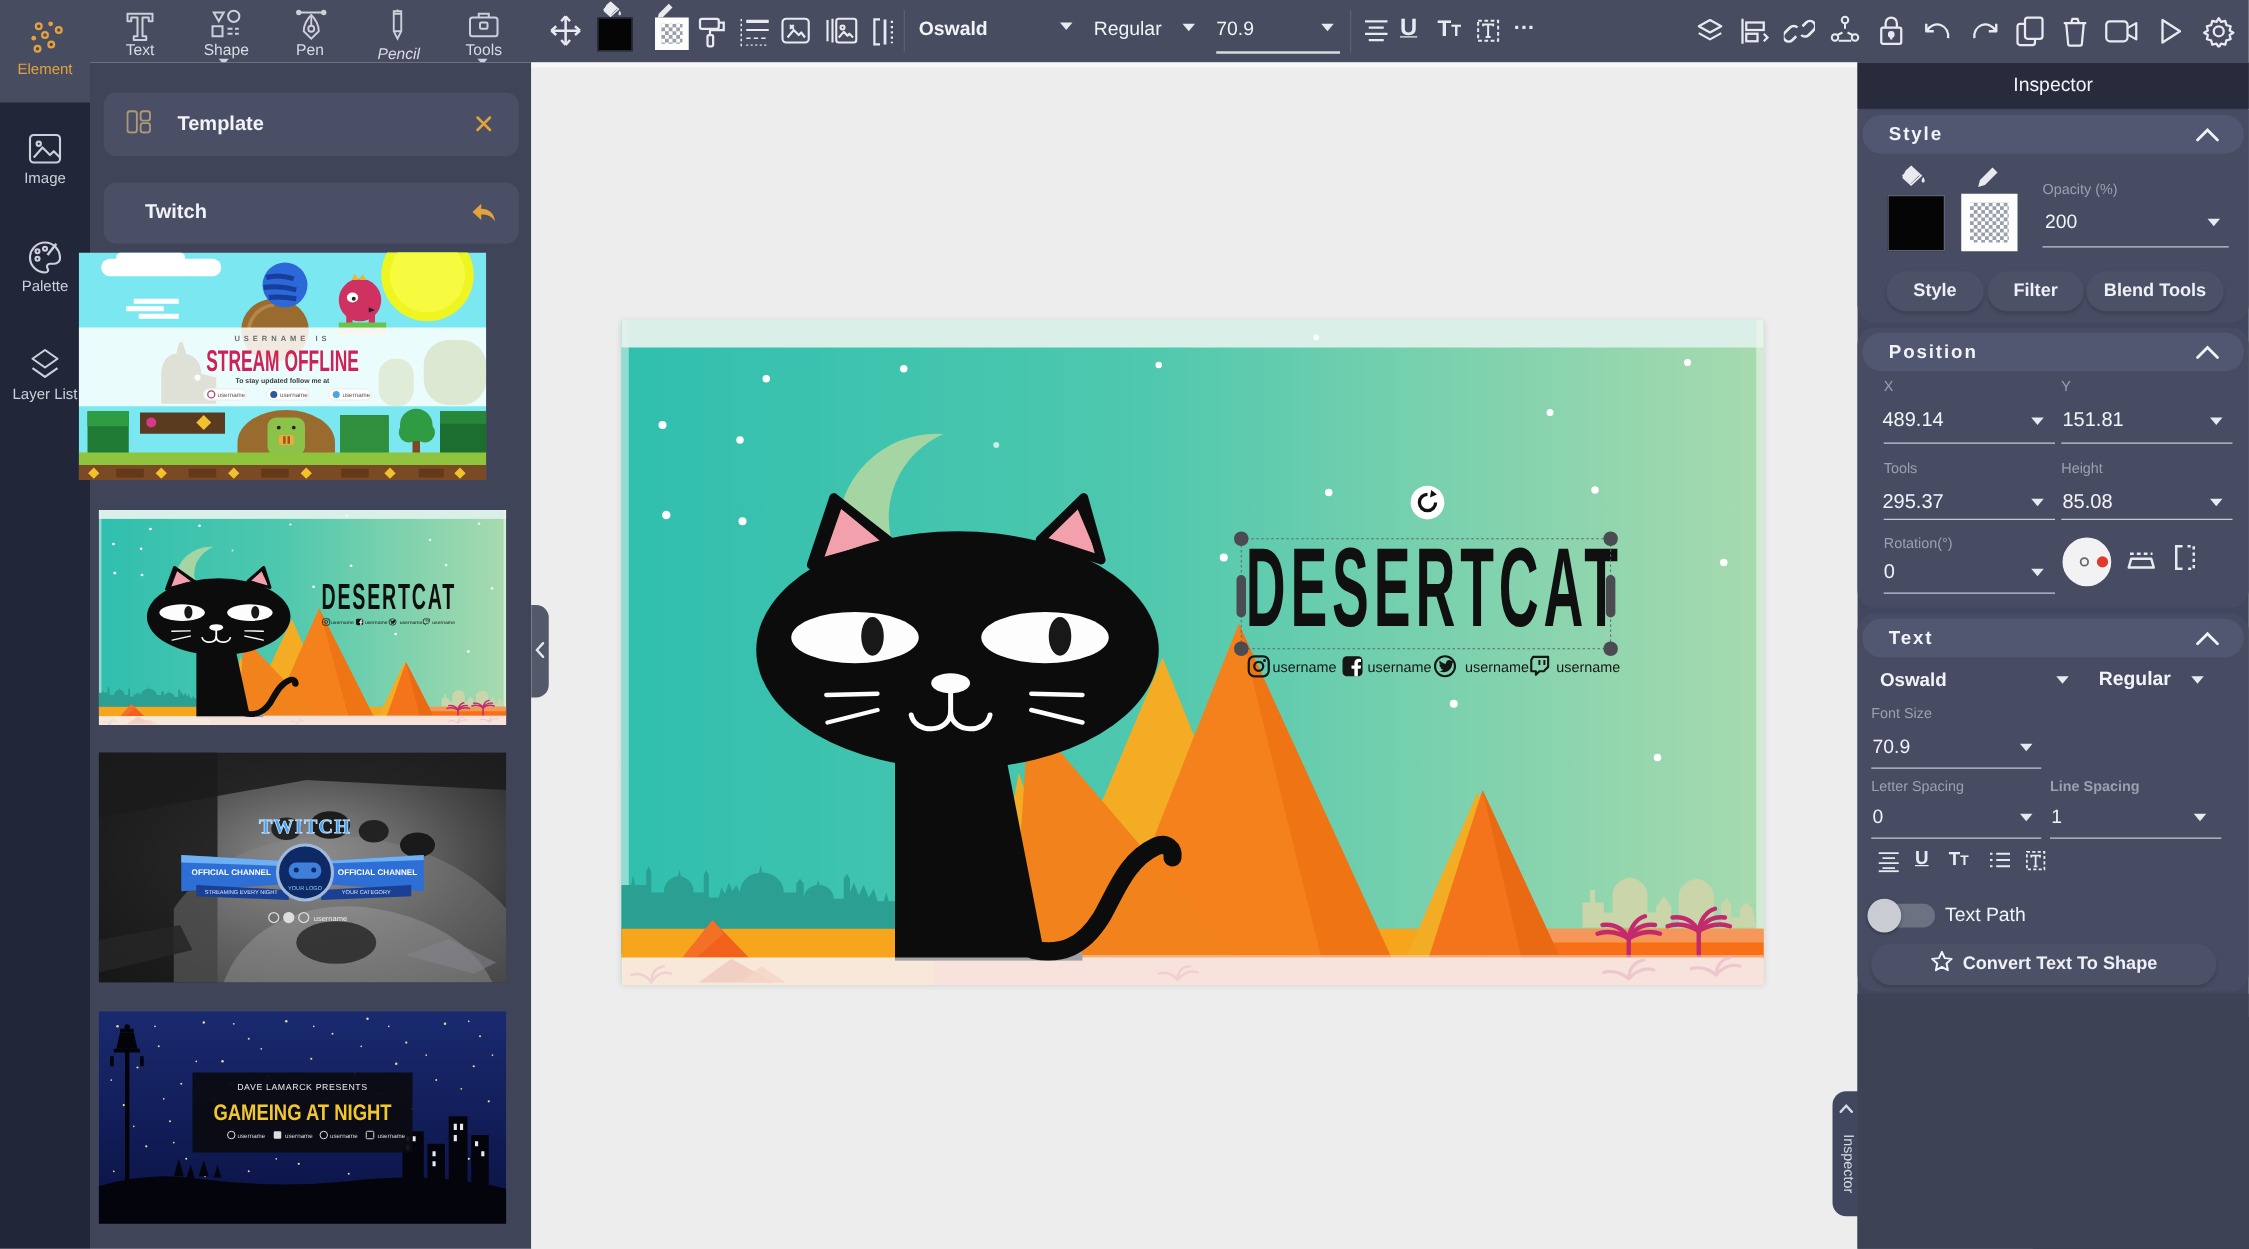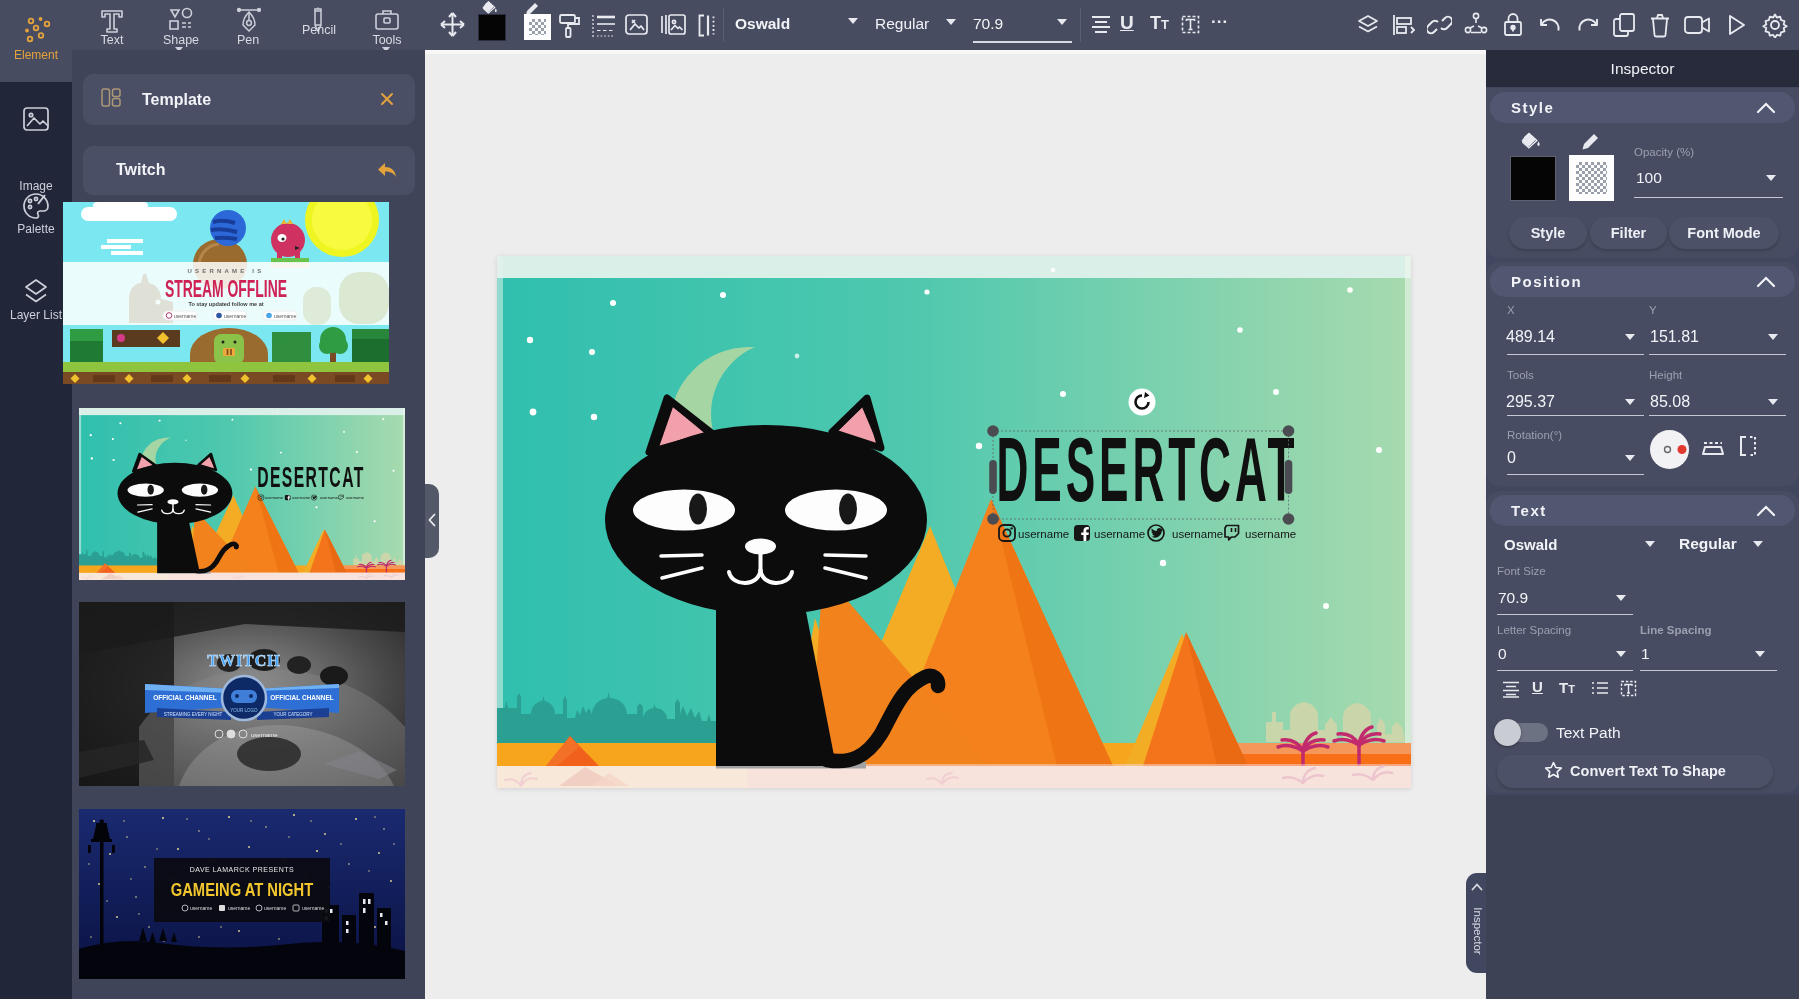--- a/index.html
+++ b/index.html
@@ -50,21 +50,21 @@
     </div>
  <div class="abs tlab" style="left:222px;top:33px;width:52px;">Pen</div>
 
  <div class="abs ic" style="left:309px;top:6px;">
       <svg width="18" height="28" viewBox="0 0 18 28" fill="none" stroke="#ccd0da" stroke-width="1.5">
         <path d="M6 3 h6 v2 l0 14 l-3 6 l-3 -6 l0 -14 z"></path>
         <path d="M6 5 h6 M6 19 h6"></path>
         <path d="M9 1.5 v1.5"></path>
       </svg>
     </div>
- <div class="abs tlab" style="left:291px;top:23px;width:56px;">Pencil</div>
+ <div class="abs tlab" style="left:291px;top:36px;width:56px;font-style:italic;">Pencil</div>
 
  <div class="abs ic" style="left:373px;top:7px;">
       <svg width="28" height="26" viewBox="0 0 28 26" fill="none" stroke="#ccd0da" stroke-width="1.6">
         <rect x="3" y="7" width="22" height="15" rx="2"></rect>
         <path d="M10 7 v-3 h8 v3"></path>
         <rect x="11" y="11" width="6" height="5" rx="1"></rect>
       </svg>
     </div>
  <div class="abs tlab" style="left:360px;top:33px;width:54px;">Tools</div>
  <div class="abs" style="left:382px;top:47px;width:0;height:0;border-left:4.5px solid transparent;border-right:4.5px solid transparent;border-top:5px solid #ccd0da;"></div>
@@ -276,21 +276,21 @@
     </div>
  <div class="abs" style="left:0;top:48px;width:72px;font-size:12px;color:#e4a23c;text-align:center;">Element</div>
 
  <div class="abs ic" style="left:22px;top:106px;">
       <svg width="28" height="26" viewBox="0 0 28 26" fill="none" stroke="#ccd0da" stroke-width="1.7">
         <rect x="2" y="2" width="24" height="22" rx="3"></rect>
         <circle cx="9" cy="9" r="1.7"></circle>
         <path d="M5 20 l7 -8 l6 6 l3 -3 l5 5" stroke-linejoin="round"></path>
       </svg>
     </div>
- <div class="abs" style="left:0;top:135px;width:72px;font-size:12px;color:#ccd0da;text-align:center;margin-top:44px;">Image</div>
+ <div class="abs" style="left:0;top:135px;width:72px;font-size:12px;color:#ccd0da;text-align:center;">Image</div>
 
  <div class="abs ic" style="left:21px;top:191px;">
       <svg width="30" height="30" viewBox="0 0 30 30" fill="none" stroke="#ccd0da" stroke-width="1.7">
         <path d="M15 3 a12 12 0 1 0 0 24 c2.5 0 3 -1.8 2 -3.4 c-1 -1.6 0 -3.6 2 -3.6 h3.5 a4.5 4.5 0 0 0 4.5 -4.5 c0 -7 -5.5 -12.5 -12 -12.5 z"></path>
         <circle cx="9" cy="10" r="1.6"></circle>
         <circle cx="15" cy="8" r="1.6"></circle>
         <circle cx="9" cy="16" r="1.6"></circle>
         <path d="M24 4 l-7 9" stroke-width="2"></path>
       </svg>
     </div>
@@ -777,26 +777,26 @@
       <path d="M5 5 l4 -3.6 l7.8 7.2 l-7.9 7.3 l-6.2 -5.7 z" fill="none" stroke="#e8eaf0" stroke-width="1.4"></path>
       <path d="M18.5 9.5 c1.6 2.2 1.6 4.4 0 4.4 c-1.6 0 -1.6 -2.2 0 -4.4 z" fill="#e8eaf0"></path>
     </svg>
  <div class="abs" style="left:1510px;top:156px;width:46px;height:45px;background:#050505;border:1px solid #5c6173;box-sizing:border-box;"></div>
  <svg class="abs" style="left:1580px;top:130px;" width="22" height="20" viewBox="0 0 22 20">
       <path d="M4 14 l10 -10 l4 4 l-10 10 l-5.5 1.5 z" fill="#e8eaf0"></path>
     </svg>
  <div class="abs" style="left:1569px;top:155px;width:45px;height:46px;background:#fdfdfd;"></div>
  <div class="abs" style="left:1576px;top:162px;width:31px;height:32px;background:repeating-conic-gradient(#9aa0ab 0% 25%, #fdfdfd 0% 50%) 0 0/6px 6px;"></div>
  <div class="lbl" style="left:1634px;top:146px;">Opacity (%)</div>
- <div class="val" style="left:1636px;top:169px;">100</div>
+ <div class="val" style="left:1636px;top:169px;">200</div>
  <div class="dar" style="left:1766px;top:175px;"></div>
  <div class="ul" style="left:1634px;top:197px;width:149px;"></div>
  <div class="pillbtn" style="left:1509px;top:217px;width:78px;line-height:32px;">Style</div>
  <div class="pillbtn" style="left:1590px;top:217px;width:77px;line-height:32px;">Filter</div>
- <div class="pillbtn" style="left:1669px;top:217px;width:110px;line-height:32px;">Font Mode</div>
+ <div class="pillbtn" style="left:1669px;top:217px;width:110px;line-height:32px;">Blend Tools</div>
 
  <div class="abs" style="left:1486px;top:266px;width:313px;">
       <div class="hdr" style="top:0;">Position</div>
     </div>
  <svg class="abs" style="left:1756px;top:275px;" width="20" height="14" viewBox="0 0 20 14" fill="none" stroke="#f2f3f7" stroke-width="2.2" stroke-linecap="round">
       <path d="M2 11 L10 3 L18 11"></path>
     </svg>
  <div class="lbl" style="left:1507px;top:304px;">X</div>
  <div class="lbl" style="left:1649px;top:304px;">Y</div>
  <div class="val" style="left:1506px;top:328px;font-size:16px;">489.14</div>

